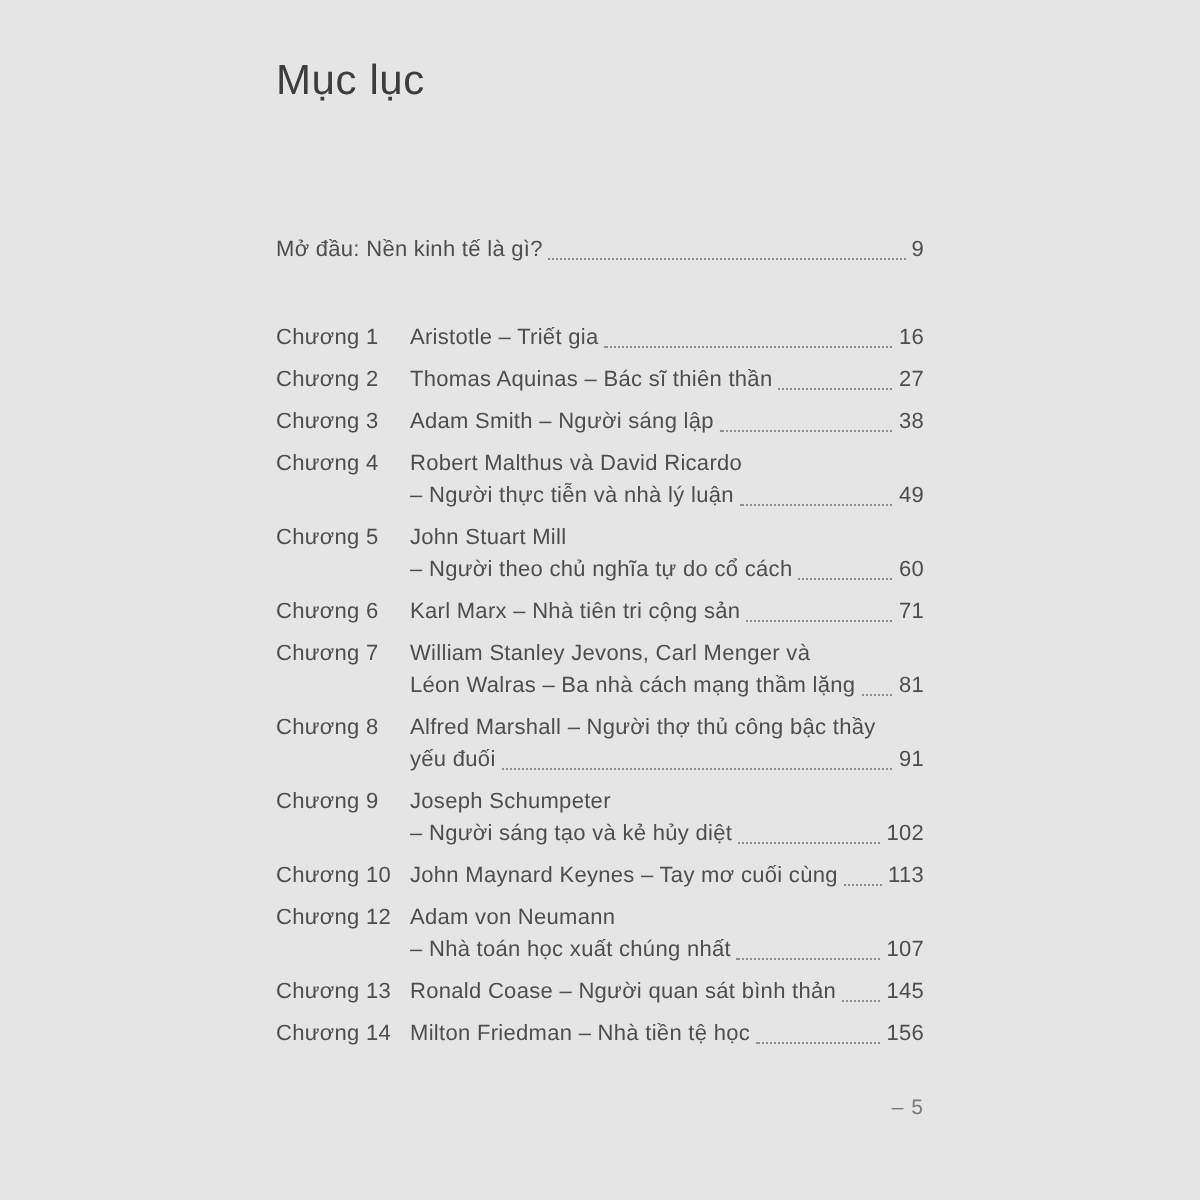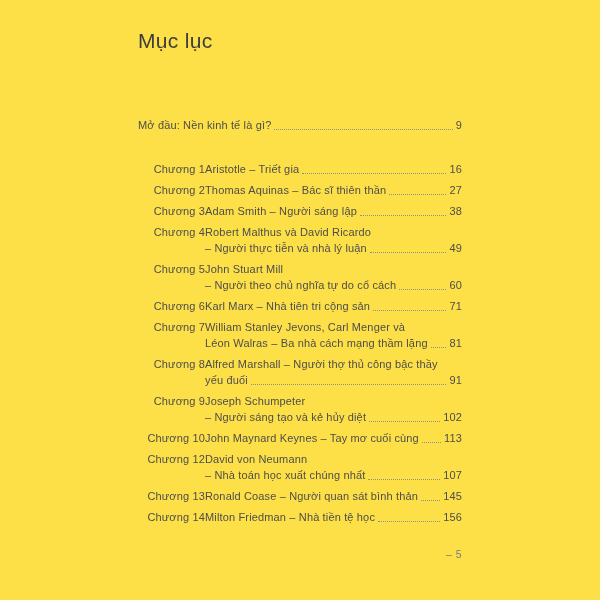--- a/index.html
+++ b/index.html
@@ -4,21 +4,21 @@
 <style>
   html, body {
     margin: 0;
     padding: 0;
     background: #ffffff;
   }
   .page {
     position: relative;
     width: 600px;
     height: 600px;
-    background: #fde047;
+    background: #e5e5e5;
     box-sizing: border-box;
     padding: 28px 138px 0 138px;
     font-family: "Liberation Sans", "DejaVu Sans", sans-serif;
     color: #4d4d4d;
     overflow: hidden;
   }
   .page-title {
     margin: 0 0 63px 0;
     font-size: 21px;
     line-height: 26px;
@@ -36,21 +36,20 @@
     line-height: 16px;
     letter-spacing: 0.15px;
   }
   .row.intro {
     margin-bottom: 28px;
   }
   .label {
     width: 67px;
     flex: 0 0 67px;
     white-space: nowrap;
-    text-align: right;
   }
   .title {
     flex: 1 1 auto;
     min-width: 0;
   }
   .line {
     display: flex;
     line-height: 16px;
   }
   .txt {
@@ -203,21 +202,21 @@
             <span class="txt">John Maynard Keynes – Tay mơ cuối cùng</span>
             <span class="leader"></span>
             <span class="pg">113</span>
           </div>
         </div>
       </div>
       <div class="row">
         <div class="label">Chương 12</div>
         <div class="title">
           <div class="line">
-            <span class="txt">David von Neumann</span>
+            <span class="txt">Adam von Neumann</span>
           </div>
           <div class="line">
             <span class="txt">– Nhà toán học xuất chúng nhất</span>
             <span class="leader"></span>
             <span class="pg">107</span>
           </div>
         </div>
       </div>
       <div class="row">
         <div class="label">Chương 13</div>

